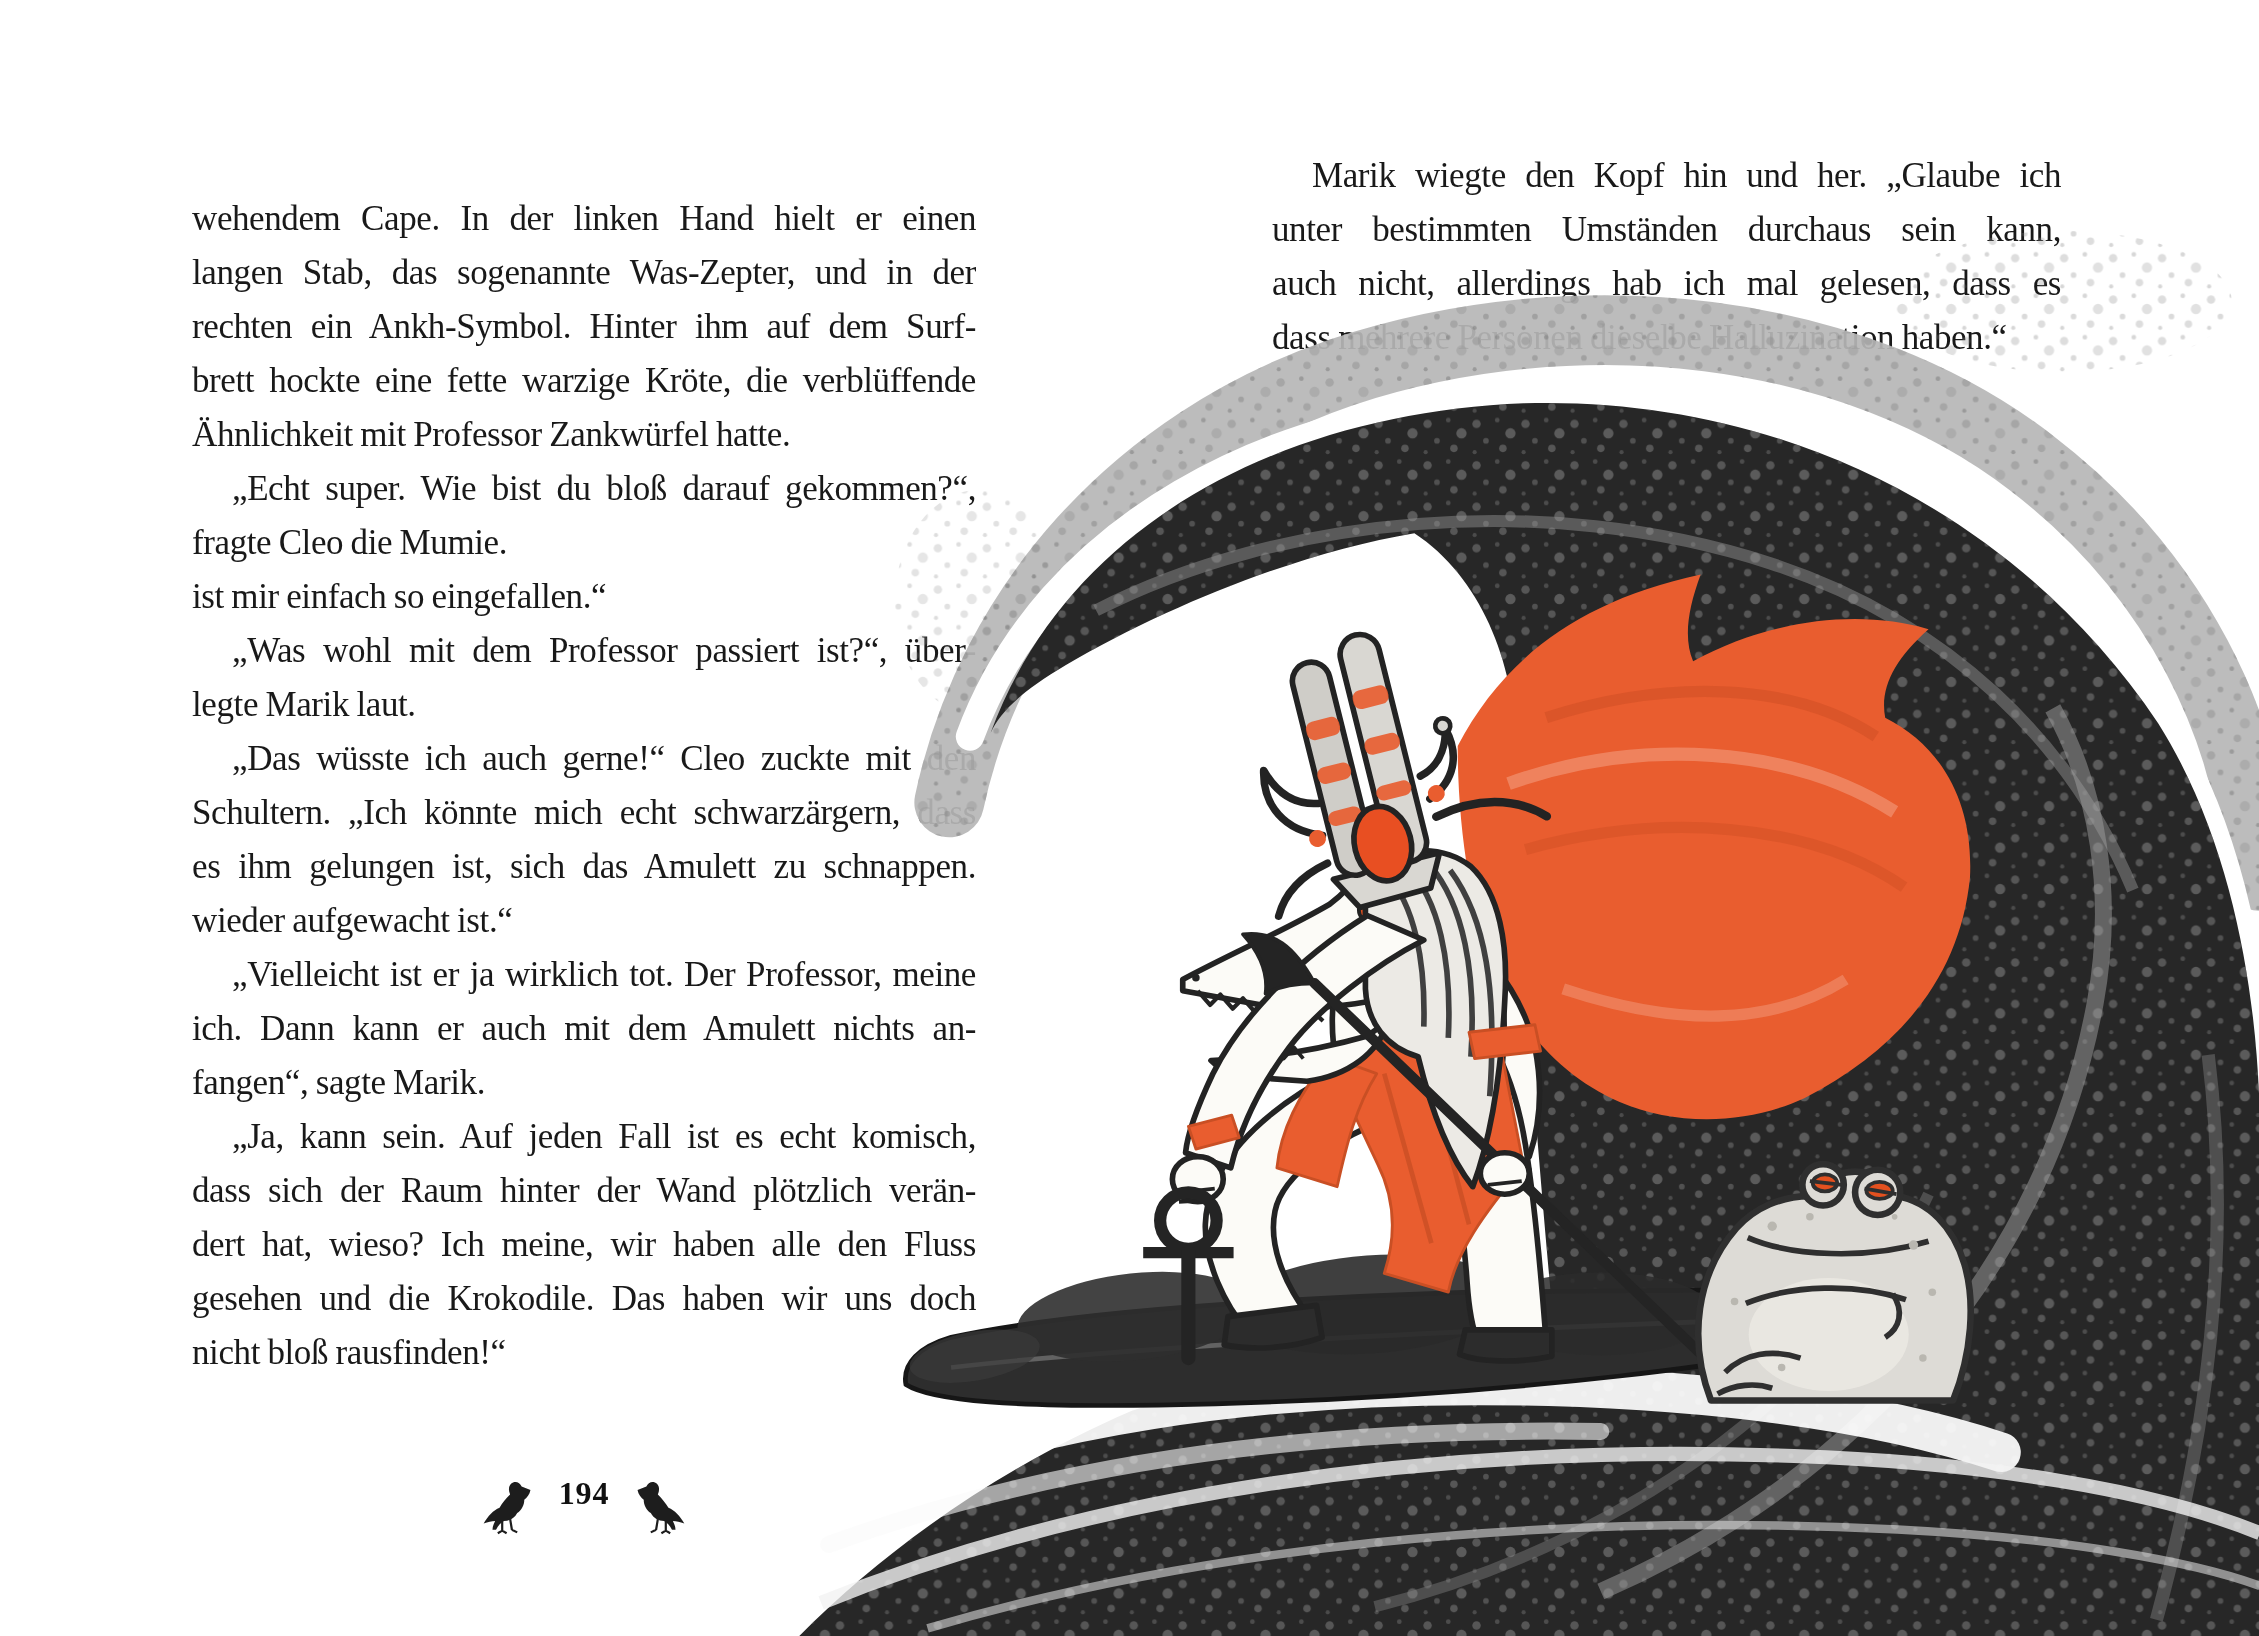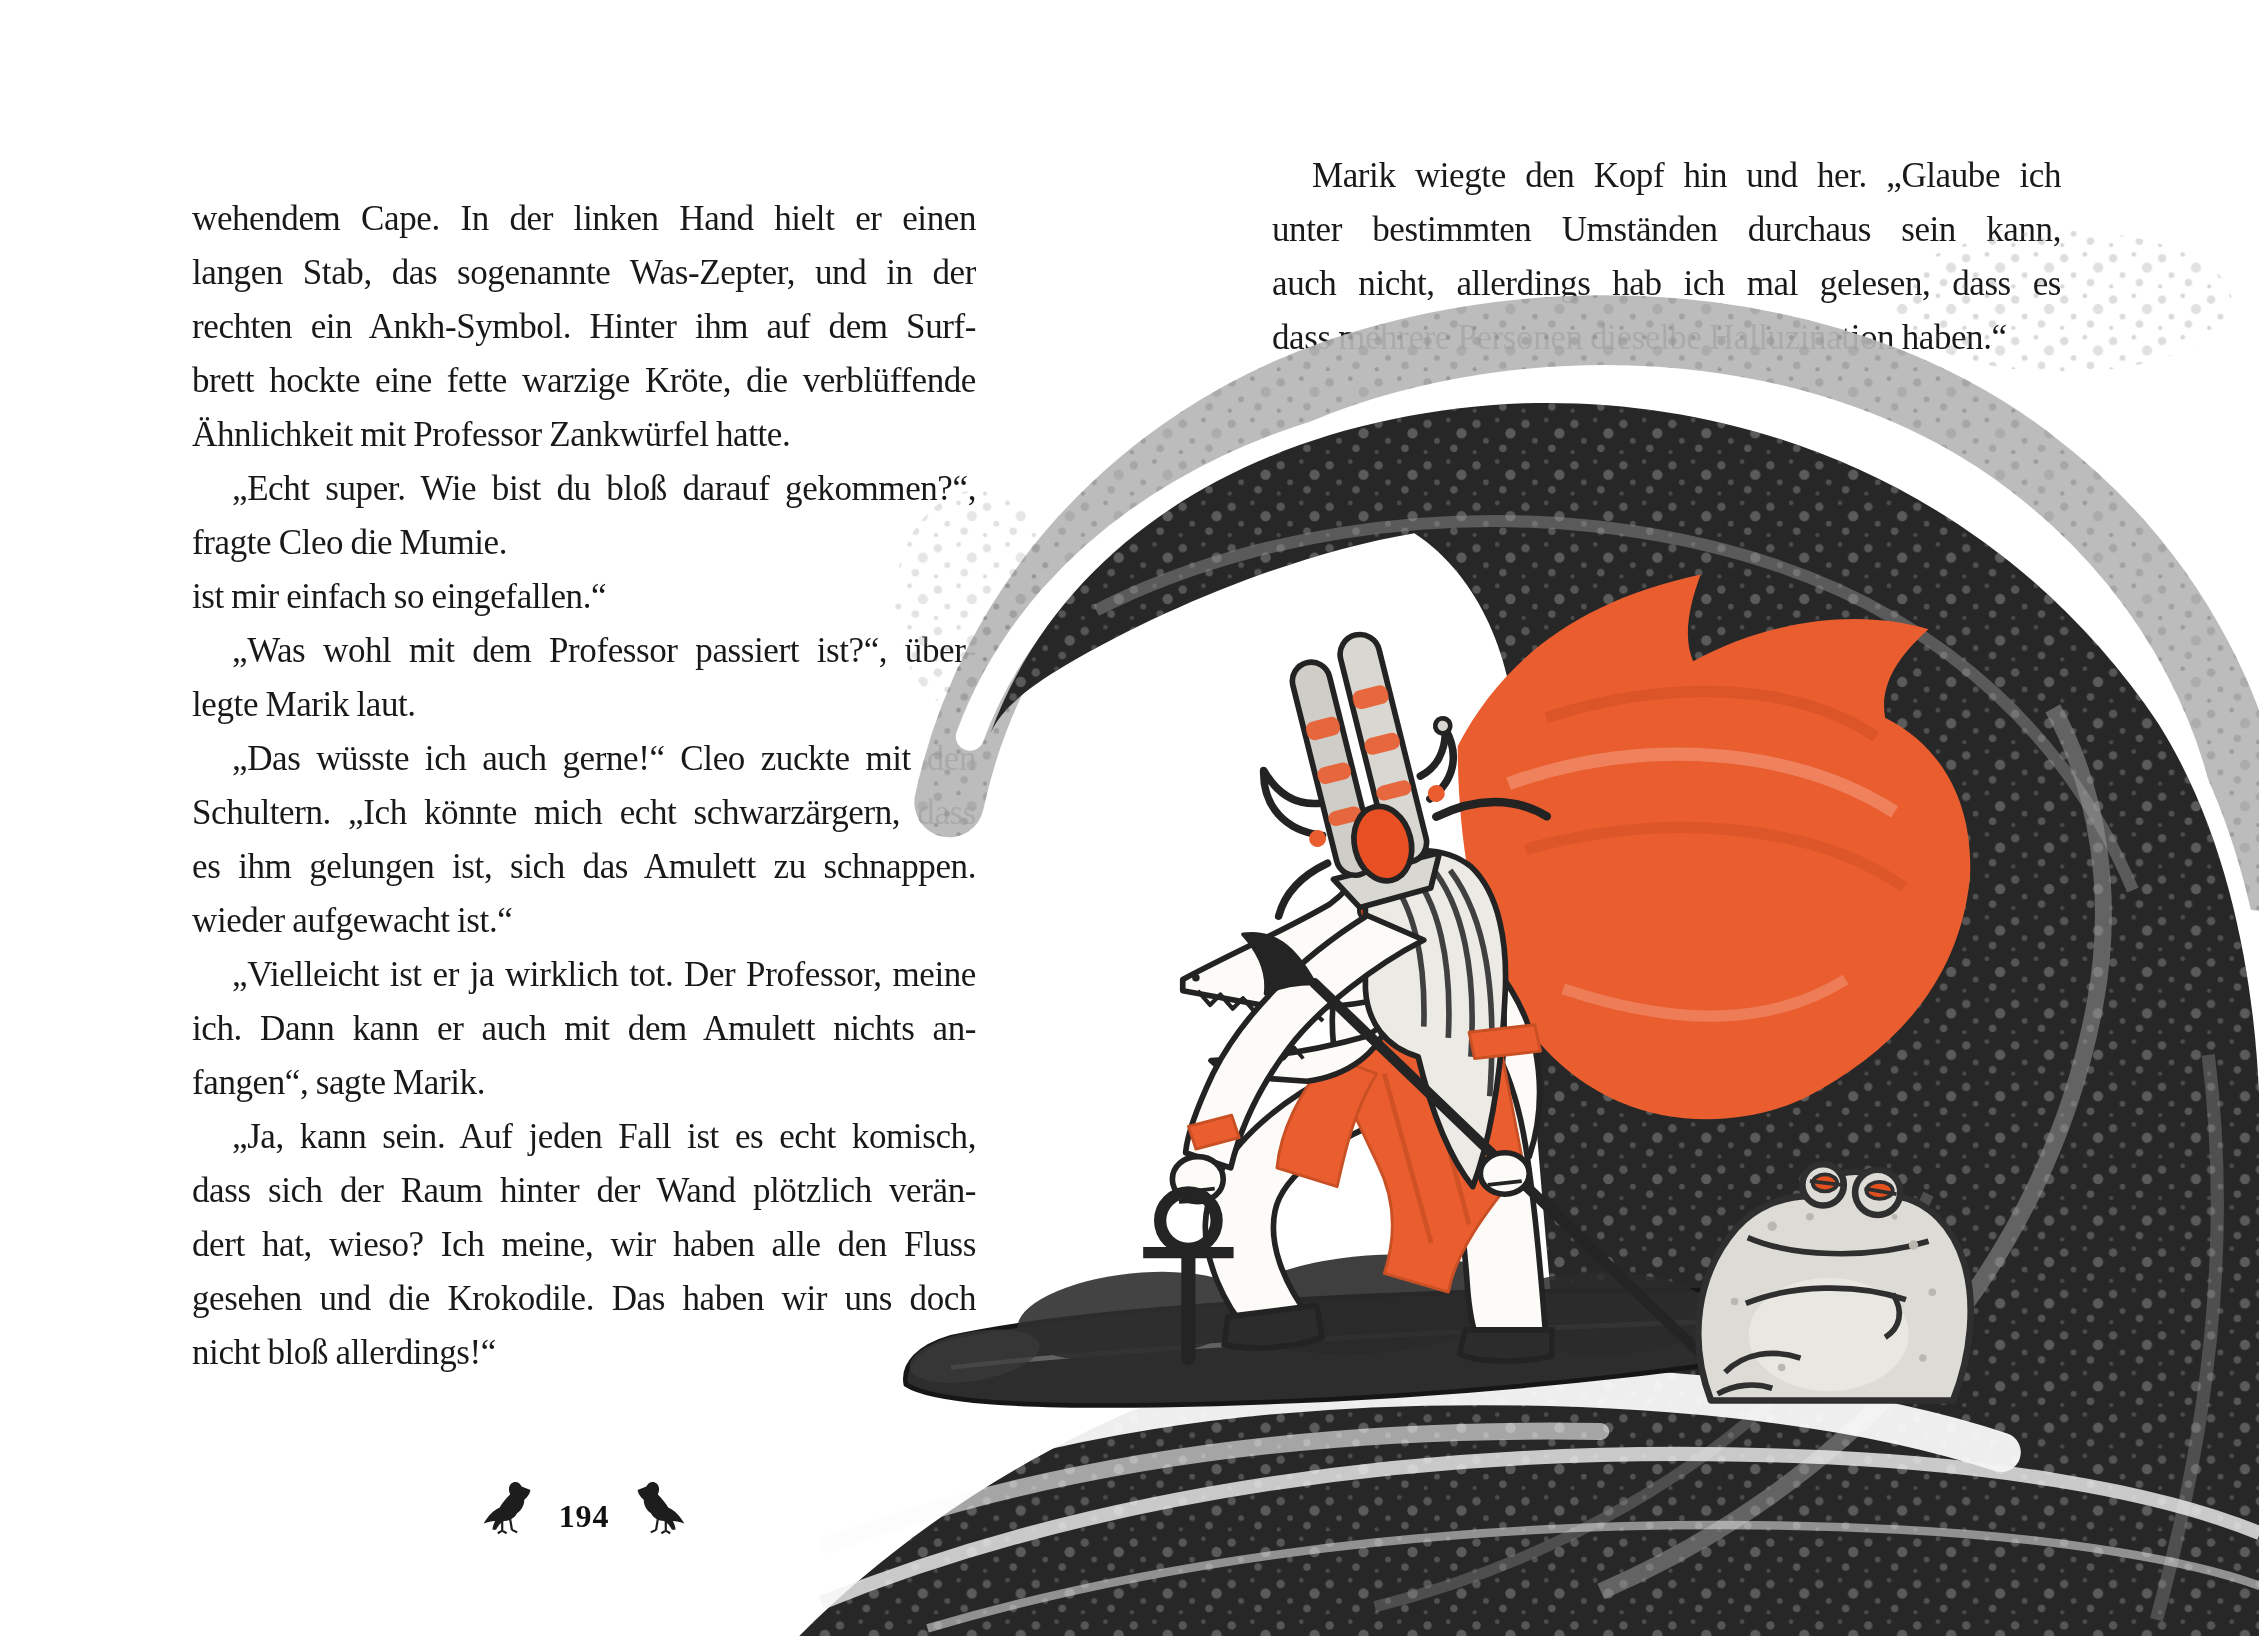--- a/index.html
+++ b/index.html
@@ -6,21 +6,21 @@
   .spread{position:relative;width:2260px;height:1637px;background:#ffffff;overflow:hidden;
           font-family:"Liberation Serif","DejaVu Serif",serif;}
   .textcol{position:absolute;top:149px;color:#191919;font-size:35px;line-height:54px;
            letter-spacing:-0.4px;word-spacing:-0.9px;overflow:hidden;}
   .textcol.left{left:192px;width:784px;height:1320px;margin-top:43px;}
   .textcol.right{left:1272px;width:789px;height:235px;}
   .tline{text-align:justify;text-align-last:justify;white-space:nowrap;height:54px;}
   .tline.pend{text-align:left;text-align-last:auto;}
   .tline.ind{margin-left:40px;}
   .footer{position:absolute;left:192px;top:1475px;width:784px;display:flex;
-          justify-content:center;align-items:flex-end;gap:24.5px;font-family:Liberation Serif, serif;}
+          justify-content:center;align-items:flex-start;gap:24.5px;font-family:Liberation Serif, serif;}
   .pnum{font-size:32px;color:#111;letter-spacing:0.9px;font-weight:bold;}
   .birdsvg{display:block;}
   .art{position:absolute;left:0;top:0;width:2260px;height:1637px;}
 </style>
 </head>
 <body>
 
 <div class="spread">
 
   <div class="textcol left">
@@ -38,21 +38,21 @@
       <div class="tline">Schultern. „Ich könnte mich echt schwarzärgern, dass</div>
       <div class="tline">es ihm gelungen ist, sich das Amulett zu schnappen.</div>
       <div class="tline pend">wieder aufgewacht ist.“</div>
       <div class="tline ind">„Vielleicht ist er ja wirklich tot. Der Professor, meine</div>
       <div class="tline">ich. Dann kann er auch mit dem Amulett nichts an-</div>
       <div class="tline pend">fangen“, sagte Marik.</div>
       <div class="tline ind">„Ja, kann sein. Auf jeden Fall ist es echt komisch,</div>
       <div class="tline">dass sich der Raum hinter der Wand plötzlich verän-</div>
       <div class="tline">dert hat, wieso? Ich meine, wir haben alle den Fluss</div>
       <div class="tline">gesehen und die Krokodile. Das haben wir uns doch</div>
-      <div class="tline pend">nicht bloß allerdings!“</div>
+      <div class="tline pend">nicht bloß rausfinden!“</div>
     </div>
 
   <div class="textcol right">
       <div class="tline ind">Marik wiegte den Kopf hin und her. „Glaube ich</div>
       <div class="tline">unter bestimmten Umständen durchaus sein kann,</div>
       <div class="tline">auch nicht, allerdings hab ich mal gelesen, dass es</div>
       <div class="tline pend">dass mehrere Personen dieselbe Halluzination haben.“</div>
     </div>
 
   <svg class="art" viewBox="0 0 2400 1738" aria-hidden="true">

